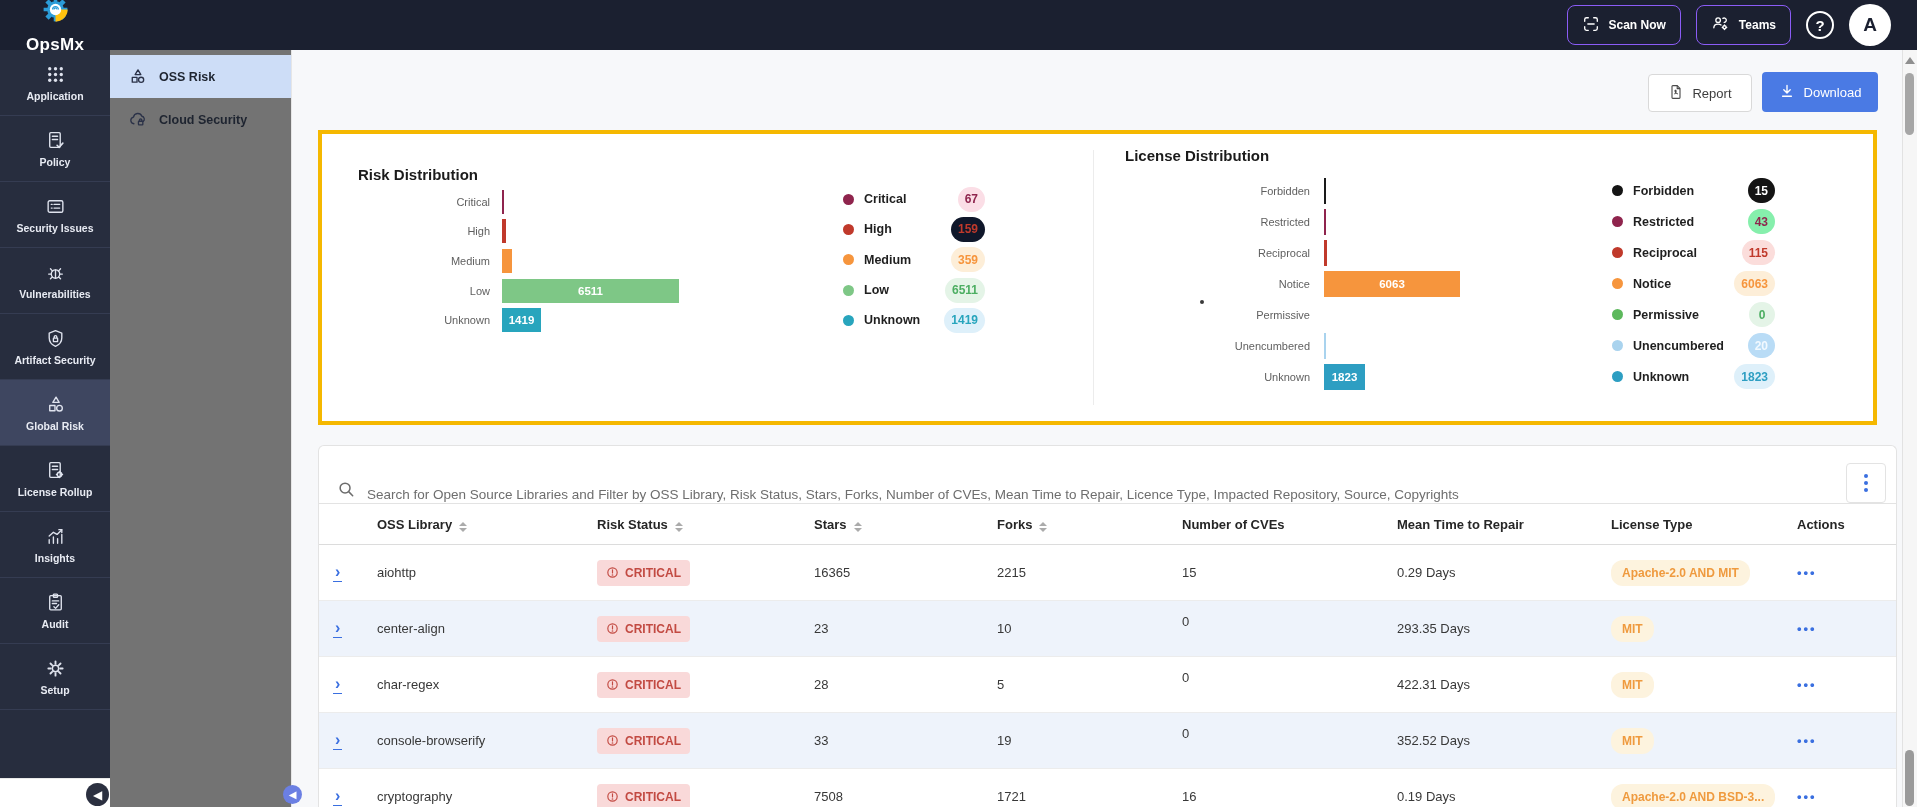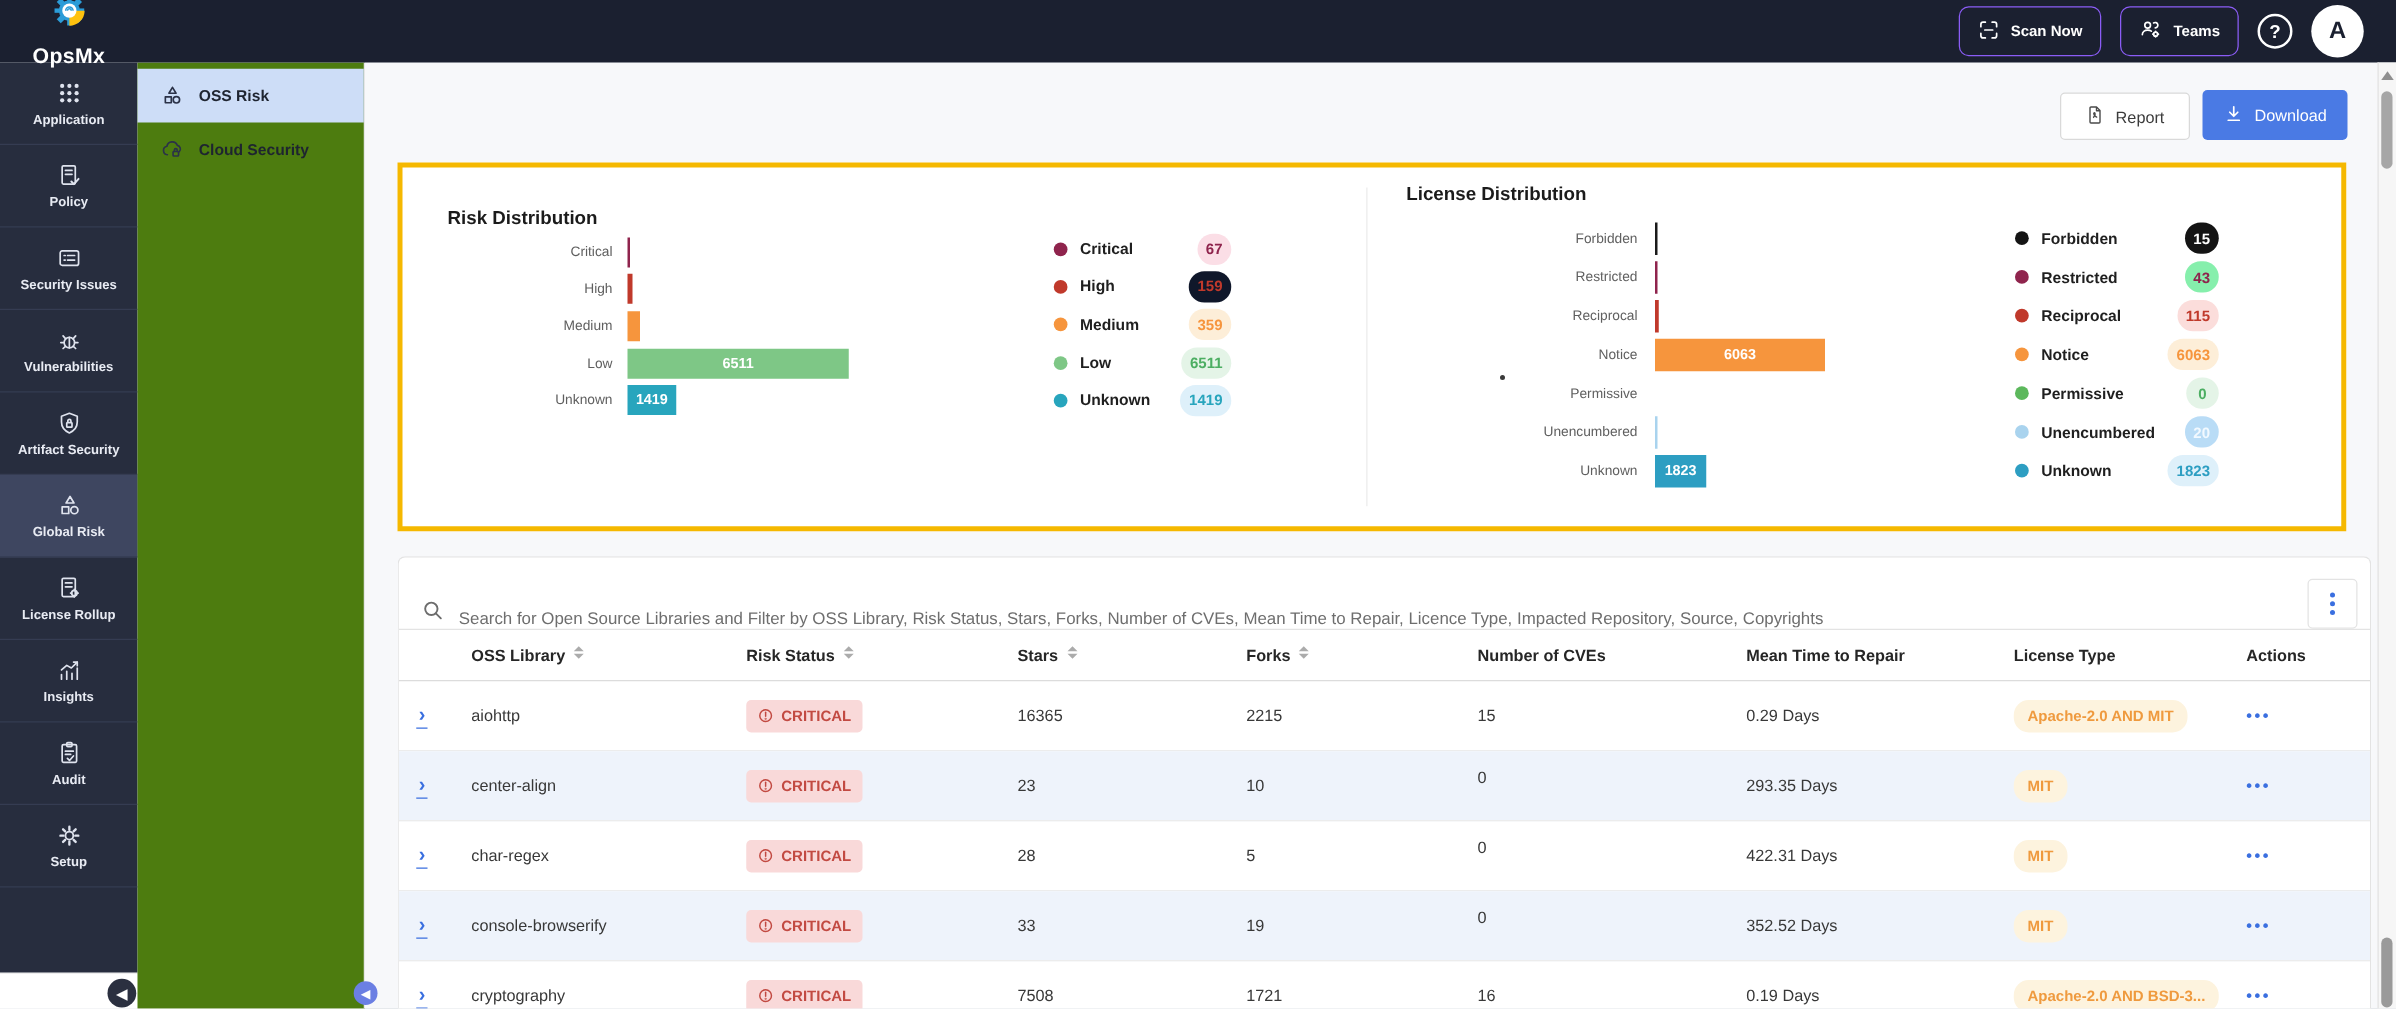--- a/index.html
+++ b/index.html
@@ -23,21 +23,21 @@
   .side-item.selected{background:#3e4660;}
   .side-label{font-size:10.5px;color:#e8ebf3;font-weight:bold;text-align:center;}
   .side-icon{color:#dfe3ee;height:22px;display:flex;align-items:center;}
   .side-icon svg{width:21px;height:21px;}
   .side-footer{position:absolute;left:0;top:778px;width:292px;height:29px;background:#fff;border-top:1px solid #e9e9e9;z-index:4;}
   .collapse1{position:absolute;left:86px;top:783px;width:23px;height:23px;border-radius:50%;background:#2b3040;color:#fff;
         display:flex;align-items:center;justify-content:center;font-size:12px;z-index:7;cursor:pointer;}
   .collapse2{position:absolute;left:283px;top:785px;width:19px;height:19px;border-radius:50%;background:#6b7fe3;color:#fff;
         display:flex;align-items:center;justify-content:center;font-size:10px;z-index:7;cursor:pointer;}
   
-  .subbar{position:absolute;left:110px;top:50px;width:182px;height:757px;background:#4d7c0f;border-right:1px solid #e6e6e6;z-index:5;box-sizing:border-box;}
+  .subbar{position:absolute;left:110px;top:50px;width:182px;height:757px;background:#737373;border-right:1px solid #e6e6e6;z-index:5;box-sizing:border-box;}
   .sub-item{height:43px;display:flex;align-items:center;gap:12px;padding-left:18px;cursor:pointer;}
   .sub-item:first-child{margin-top:5px;}
   .sub-item.selected{background:#cdddf7;}
   .sub-label{font-size:12.5px;font-weight:bold;color:#1e2430;}
   .sub-icon{color:#2b3248;height:19px;display:flex;align-items:center;}
   .sub-icon svg{width:19px;height:19px;}
   
   .btn-report{position:absolute;left:1648px;top:74px;width:102px;height:36px;background:#fff;border:1px solid #d9d9d9;
         border-radius:4px;display:flex;align-items:center;justify-content:center;gap:8px;font-size:13px;color:#3c3c3c;cursor:pointer;}
   .btn-download{position:absolute;left:1762px;top:72px;width:116px;height:40px;background:#4a7ae4;border-radius:4px;color:#fff;
@@ -69,21 +69,21 @@
   
   .tcard{position:absolute;left:318px;top:445px;width:1579px;height:362px;background:#fff;border:1px solid #e3e3e3;border-bottom:none;
         border-radius:6px 6px 0 0;box-sizing:border-box;overflow:hidden;}
   .search-row{height:58px;border-bottom:1px solid #e3e3e3;display:flex;align-items:flex-end;padding:0 10px 0 18px;box-sizing:border-box;}
   .search-row input{flex:1;border:none;outline:none;font-size:13.5px;color:#333;padding-left:11px;font-family:"Liberation Sans",sans-serif;background:transparent;}
   .search-row input::placeholder{color:#6e6e6e;opacity:1;}
   .kebab-btn{width:38px;height:38px;border:1px solid #e3e3e3;border-radius:4px;display:flex;flex-direction:column;align-items:center;
         justify-content:center;gap:3px;cursor:pointer;background:#fff;}
   .kebab-btn i{width:4px;height:4px;border-radius:50%;background:#3a6fe0;}
   .thead{display:grid;height:40px;align-items:center;border-bottom:1px solid #dcdcdc;font-size:13px;font-weight:bold;color:#262626;}
-  .th{display:flex;align-items:flex-start;gap:7px;}
+  .th{display:flex;align-items:flex-end;gap:7px;}
   .sort{display:flex;flex-direction:column;gap:2px;cursor:pointer;}
   .sort i{width:0;height:0;border-left:4px solid transparent;border-right:4px solid transparent;display:block;}
   .sort .up{border-bottom:4px solid #ababab;}
   .sort .dn{border-top:4px solid #ababab;}
   .trow{display:grid;height:55px;align-items:center;font-size:13px;color:#383838;border-bottom:1px solid #ececec;}
   .trow.alt{background:#eef3fb;}
   .expand{color:#3a6fe0;font-size:16px;font-weight:bold;line-height:13px;border-bottom:1.5px solid #3a6fe0;
         width:fit-content;margin-left:14px;padding:0 2px 1px 2px;cursor:pointer;}
   .badge{display:inline-flex;align-items:center;gap:6px;background:#f9d9d9;color:#c24a42;font-size:12px;font-weight:bold;
         border-radius:4px;padding:6px 9px;width:fit-content;}

